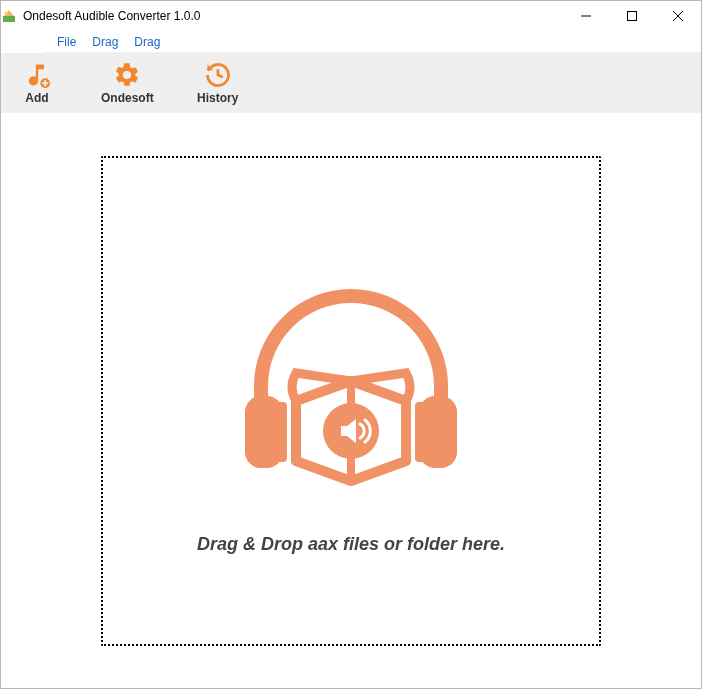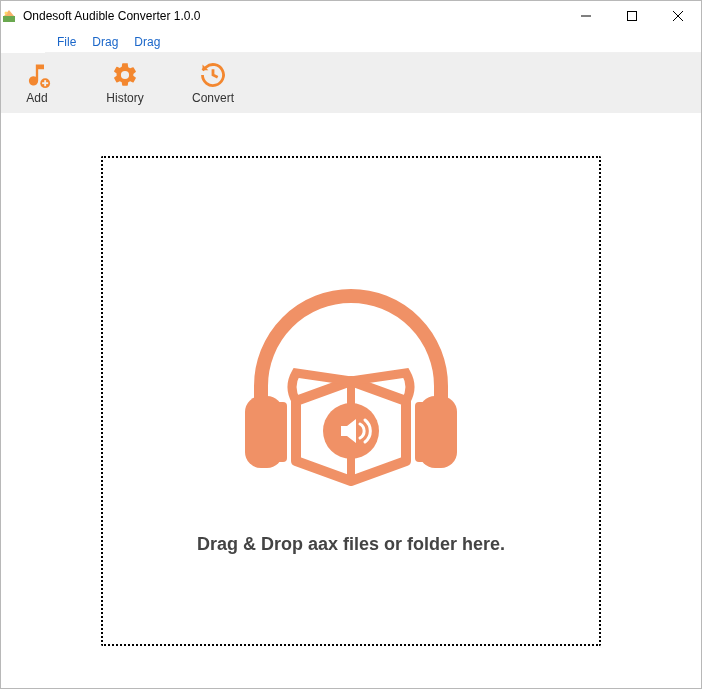--- a/index.html
+++ b/index.html
@@ -54,20 +54,21 @@
       font-size: 12px;
     }
     
     .toolbar {
       height: 60px;
       background: #efefef;
       display: flex;
       align-items: center;
       padding: 4px 8px;
       gap: 32px;
+      font-weight: bold;
     }
     .tool-btn {
       display: flex; flex-direction: column; align-items: center;
       gap: 2px;
       min-width: 56px;
       padding: 2px 4px;
     }
     .tool-label { color: #333; font-size: 12px; }
     .tool-icon { width: 28px; height: 28px; color: #f3872f; }
     
@@ -89,20 +90,21 @@
       justify-content: center;
       gap: 28px;
       border-radius: 2px;
     }
     .drop-illustration { width: 260px; height: 260px; }
     .drop-text {
       font-size: 18px;
       font-weight: bold;
       color: #444;
       text-align: center;
+      font-style: italic;
     }
   </style>
 </head>
 <body>
 
 <div class="titlebar">
   <span class="app-icon">
     <svg viewBox="0 0 16 16" width="16" height="16">
       <rect x="2" y="8" width="12" height="6" fill="#6aa84f"></rect>
       <polygon points="8,2 13,8 3,8" fill="#f6b26b"></polygon>
@@ -148,31 +150,31 @@
       </svg>
     </span>
     <span class="tool-label">Add</span>
   </div>
   <div class="tool-btn">
     <span class="tool-icon">
       <svg viewBox="0 0 24 24" width="28" height="28" fill="currentColor">
         <path d="M19.14 12.94a7.07 7.07 0 0 0 .05-.94 7.07 7.07 0 0 0-.05-.94l2.03-1.58a.5.5 0 0 0 .12-.64l-1.92-3.32a.5.5 0 0 0-.6-.22l-2.39.96a7.03 7.03 0 0 0-1.62-.94l-.36-2.54A.5.5 0 0 0 13.9 2h-3.84a.5.5 0 0 0-.49.42l-.36 2.54c-.58.24-1.12.55-1.62.94l-2.39-.96a.5.5 0 0 0-.6.22L2.68 8.48a.5.5 0 0 0 .12.64l2.03 1.58c-.03.31-.05.63-.05.94s.02.63.05.94L2.8 14.16a.5.5 0 0 0-.12.64l1.92 3.32c.13.22.39.31.6.22l2.39-.96c.5.39 1.04.7 1.62.94l.36 2.54c.4.24.25.42.49.42h3.84a.5.5 0 0 0 .49-.42l.36-2.54c.58-.24 1.12-.55 1.62-.94l2.39.96c.21.09.47 0 .6-.22l1.92-3.32a.5.5 0 0 0-.12-.64l-2.03-1.58zM12 15.5A3.5 3.5 0 1 1 12 8.5a3.5 3.5 0 0 1 0 7z"></path>
       </svg>
     </span>
-    <span class="tool-label">History</span>
+    <span class="tool-label">Ondesoft</span>
   </div>
   <div class="tool-btn">
     <span class="tool-icon">
       <svg viewBox="0 0 24 24" width="28" height="28" fill="none" stroke="currentColor" stroke-width="2.4">
         <path d="M3 12a9 9 0 1 0 3-6.7L3 8"></path>
         <polyline points="3 3 3 8 8 8" fill="currentColor" stroke="none"></polyline>
         <polyline points="12 7 12 12 16 14"></polyline>
       </svg>
     </span>
-    <span class="tool-label">Convert</span>
+    <span class="tool-label">History</span>
   </div>
 </div>
 
 <div class="main">
   <div class="dropzone">
     <div class="drop-illustration">
       <svg viewBox="0 0 260 260" width="260" height="260">
 
         <path d="M40 170 v-30 a90 90 0 0 1 180 0 v30" fill="none" stroke="#f09166" stroke-width="14" stroke-linecap="round"></path>
 

